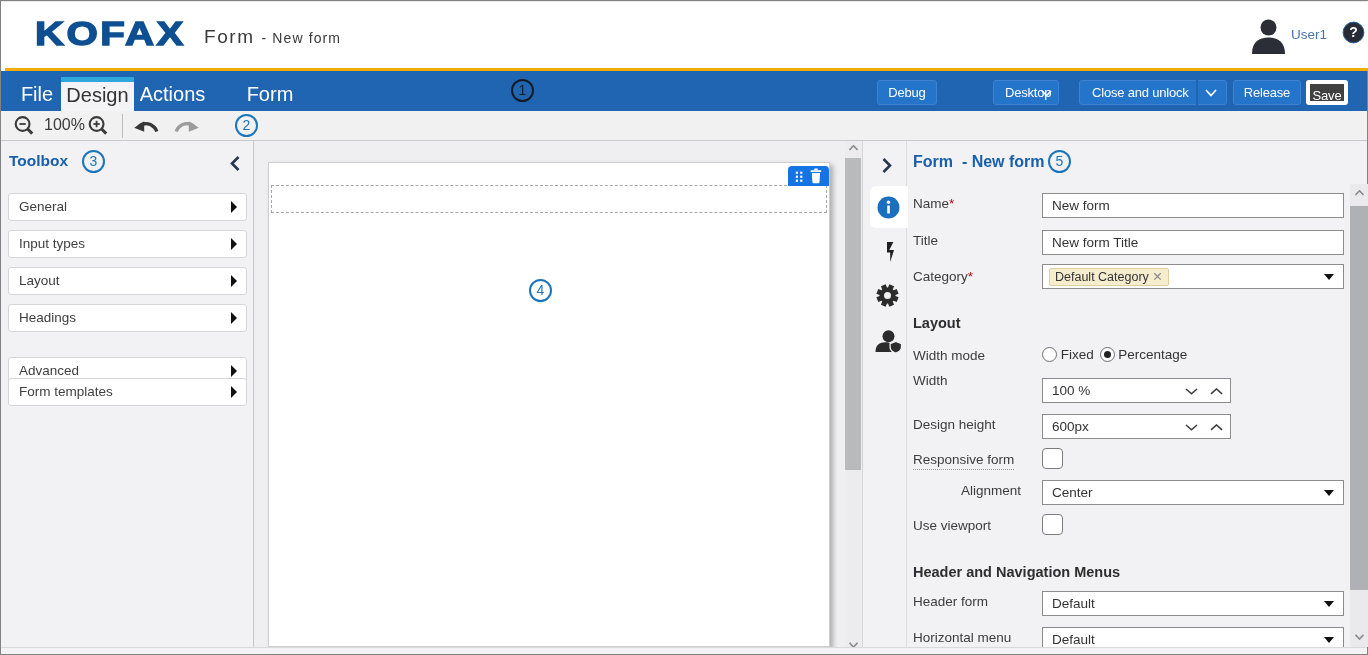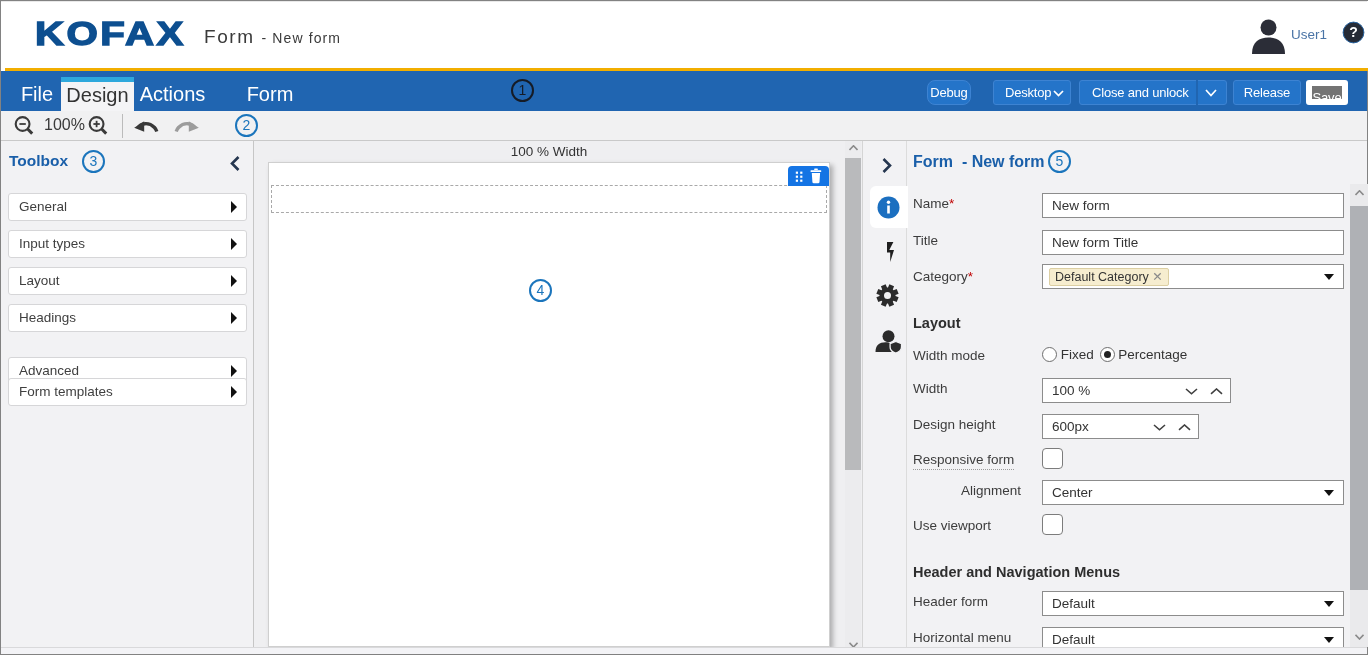--- a/index.html
+++ b/index.html
@@ -23,21 +23,21 @@
 
   
   .nav { position:absolute; left:0; top:70px; width:1366px; height:40px; background:#2065B1; }
   .tab { position:absolute; top:0; height:40px; line-height:47px; color:#fff;
     font-size:20px; text-align:center; }
   .tab.active { top:6px; height:34px; background:#F4F4F6; color:#333;
     border-top:5px solid #2EA8DC; line-height:27px; }
   .nbtn { position:absolute; top:9px; height:25px; white-space:nowrap; background:#2474C9;
     border:1px solid #3D83D2; border-radius:3px; color:#fff; font-size:13px; letter-spacing:-0.2px;
     text-align:center; line-height:23px; }
-  .save { background:#737373; border:6px solid #ffffff; }
+  .save { background:#404040; border:4px solid #ffffff; }
 
   
   .tbar { position:absolute; left:0; top:110px; width:1366px; height:30px;
     background:#F1F1F2; border-bottom:1px solid #C9C9C9;text-decoration:underline; }
 
   
   .toolbox { position:absolute; left:0; top:140px; width:253px; height:506px;
     background:#F2F2F4; border-right:1px solid #C6C6C6; }
   .titem { position:absolute; left:7px; width:239px; height:28px; background:#fff;
     border:1px solid #D6D6D8; border-radius:3px; font-size:13.5px; color:#3F3F3F;
@@ -111,22 +111,22 @@
       </svg>
     </div>
   </div>
 
   <div class="nav">
     <div class="tab" style="left:13px; width:46px;">File</div>
     <div class="tab active" style="left:60px; width:73px;">Design</div>
     <div class="tab" style="left:135px; width:73px;">Actions</div>
     <div class="tab" style="left:209px; width:120px;">Form variables</div>
     <div class="abs" style="left:510px; top:8px;"><span class="circ dark">1</span></div>
-    <div class="nbtn" style="left:926px; width:44px;border-radius:8px;">Debug</div>
-    <div class="nbtn" style="left:992px; width:78px; text-align:left; padding-left:11px;">Desktop
+    <div class="nbtn" style="left:876px; width:60px;">Debug</div>
+    <div class="nbtn" style="left:992px; width:66px; text-align:left; padding-left:11px;">Desktop
       <svg width="11" height="7" viewBox="0 0 11 7" style="position:absolute; right:6px; top:9px;">
           <polyline points="1,1 5.5,5.6 10,1" fill="none" stroke="#fff" stroke-width="1.7"></polyline>
         </svg>
     </div>
     <div class="nbtn" style="left:1078px; width:148px; text-align:left; padding-left:12px;">Close and unlock
       <div class="abs" style="left:116px; top:-1px; width:2px; height:25px; background:#2065B1;"></div>
       <svg width="12" height="8" viewBox="0 0 12 8" style="position:absolute; right:9px; top:8px;">
           <polyline points="1,1 6,6.5 11,1" fill="none" stroke="#fff" stroke-width="1.7"></polyline>
         </svg>
     </div>
@@ -167,21 +167,20 @@
     </svg>
     <div class="titem" style="top:52px;">General<span class="arr"></span></div>
     <div class="titem" style="top:89px;">Input types<span class="arr"></span></div>
     <div class="titem" style="top:126px;">Layout<span class="arr"></span></div>
     <div class="titem" style="top:163px;">Headings<span class="arr"></span></div>
     <div class="titem" style="top:216px;">Advanced<span class="arr"></span></div>
     <div class="titem" style="top:237px;">Form templates<span class="arr"></span></div>
   </div>
 
   <div class="cregion">
-    <div class="abs" style="left:0; top:3px; width:590px; text-align:center; font-size:13.5px; color:#333;">100 % Width</div>
     <div class="canvas">
       <div class="hdash"></div>
       <div class="badge">
         <svg width="41" height="20" viewBox="0 0 41 20">
           <g fill="#fff">
             <rect x="7.8" y="5.6" width="2.2" height="2.2"></rect>
               <rect x="12.2" y="5.6" width="2.2" height="2.2"></rect>
             <rect x="7.8" y="9.6" width="2.2" height="2.2"></rect>
               <rect x="12.2" y="9.6" width="2.2" height="2.2"></rect>
             <rect x="7.8" y="13.6" width="2.2" height="2.2"></rect>
@@ -249,32 +248,32 @@
       </div>
 
     <div class="sect" style="top:174px;">Layout</div>
 
     <div class="field-label" style="top:207px;">Width mode</div>
     <div class="abs" style="left:179px; top:206px; font-size:13.5px; color:#333;">
       <span style="display:inline-block; width:15px; height:15px; border:1.4px solid #6E6E6E; border-radius:50%; background:#fff; vertical-align:-3px;"></span> Fixed
       <span style="display:inline-block; width:15px; height:15px; border:1.4px solid #6E6E6E; border-radius:50%; background:#fff; vertical-align:-3px; margin-left:2px; position:relative;"><span style="position:absolute; left:3px; top:3px; width:7px; height:7px; background:#222; border-radius:50%;"></span></span> Percentage
     </div>
 
-    <div class="field-label" style="top:240px;text-align:center;">Width</div>
+    <div class="field-label" style="top:232px;text-align:center;">Width</div>
     <div class="inp" style="top:237px; width:189px;">100 %
       <svg class="abs" style="right:32px; top:9px;" width="13" height="7" viewBox="0 0 13 7">
           <polyline points="1,1 6.5,5.8 12,1" fill="none" stroke="#3F3F3F" stroke-width="1.6"></polyline>
         </svg>
       <svg class="abs" style="right:7px; top:9px;" width="13" height="7" viewBox="0 0 13 7">
           <polyline points="1,5.8 6.5,1 12,5.8" fill="none" stroke="#3F3F3F" stroke-width="1.6"></polyline>
         </svg>
     </div>
 
     <div class="field-label" style="top:276px;">Design height</div>
-    <div class="inp" style="top:273px; width:157px;">600px
+    <div class="inp" style="top:273px; width:189px;">600px
       <svg class="abs" style="right:32px; top:9px;" width="13" height="7" viewBox="0 0 13 7">
           <polyline points="1,1 6.5,5.8 12,1" fill="none" stroke="#3F3F3F" stroke-width="1.6"></polyline>
         </svg>
       <svg class="abs" style="right:7px; top:9px;" width="13" height="7" viewBox="0 0 13 7">
           <polyline points="1,5.8 6.5,1 12,5.8" fill="none" stroke="#3F3F3F" stroke-width="1.6"></polyline>
         </svg>
     </div>
 
     <div class="field-label" style="top:311px;"><span class="dotted">Responsive form</span></div>
     <div class="cb" style="left:179px; top:307px;"></div>

